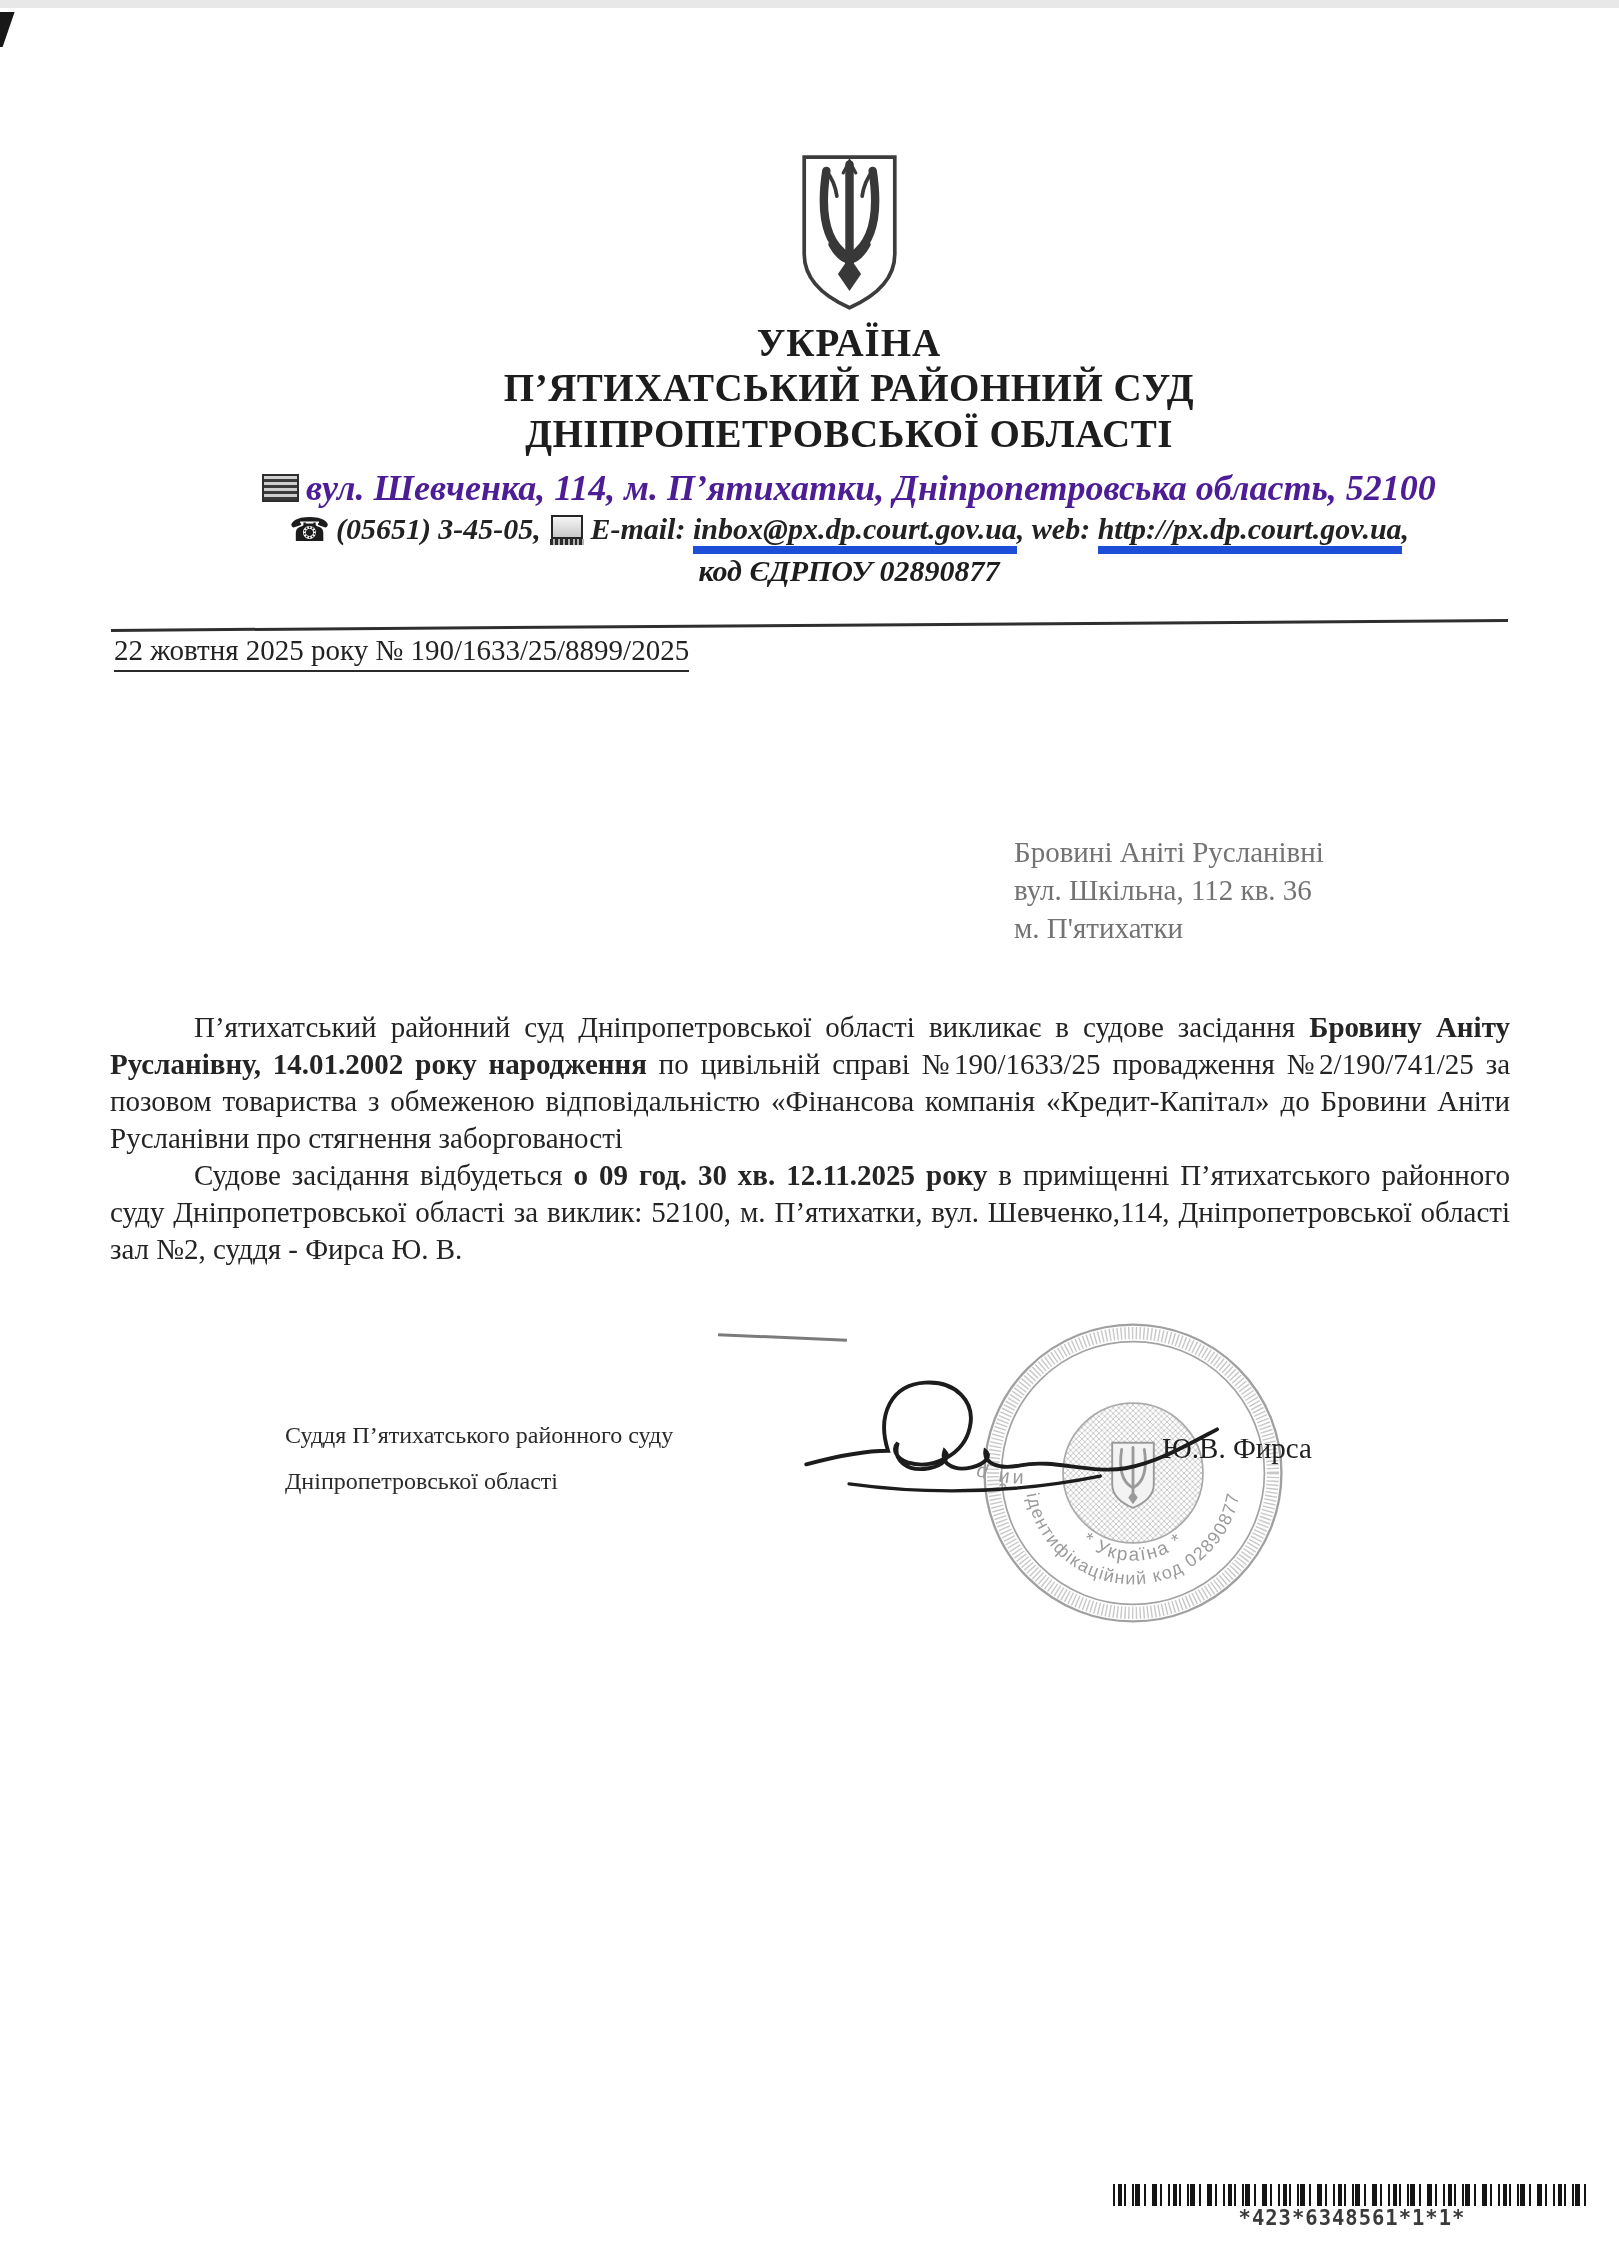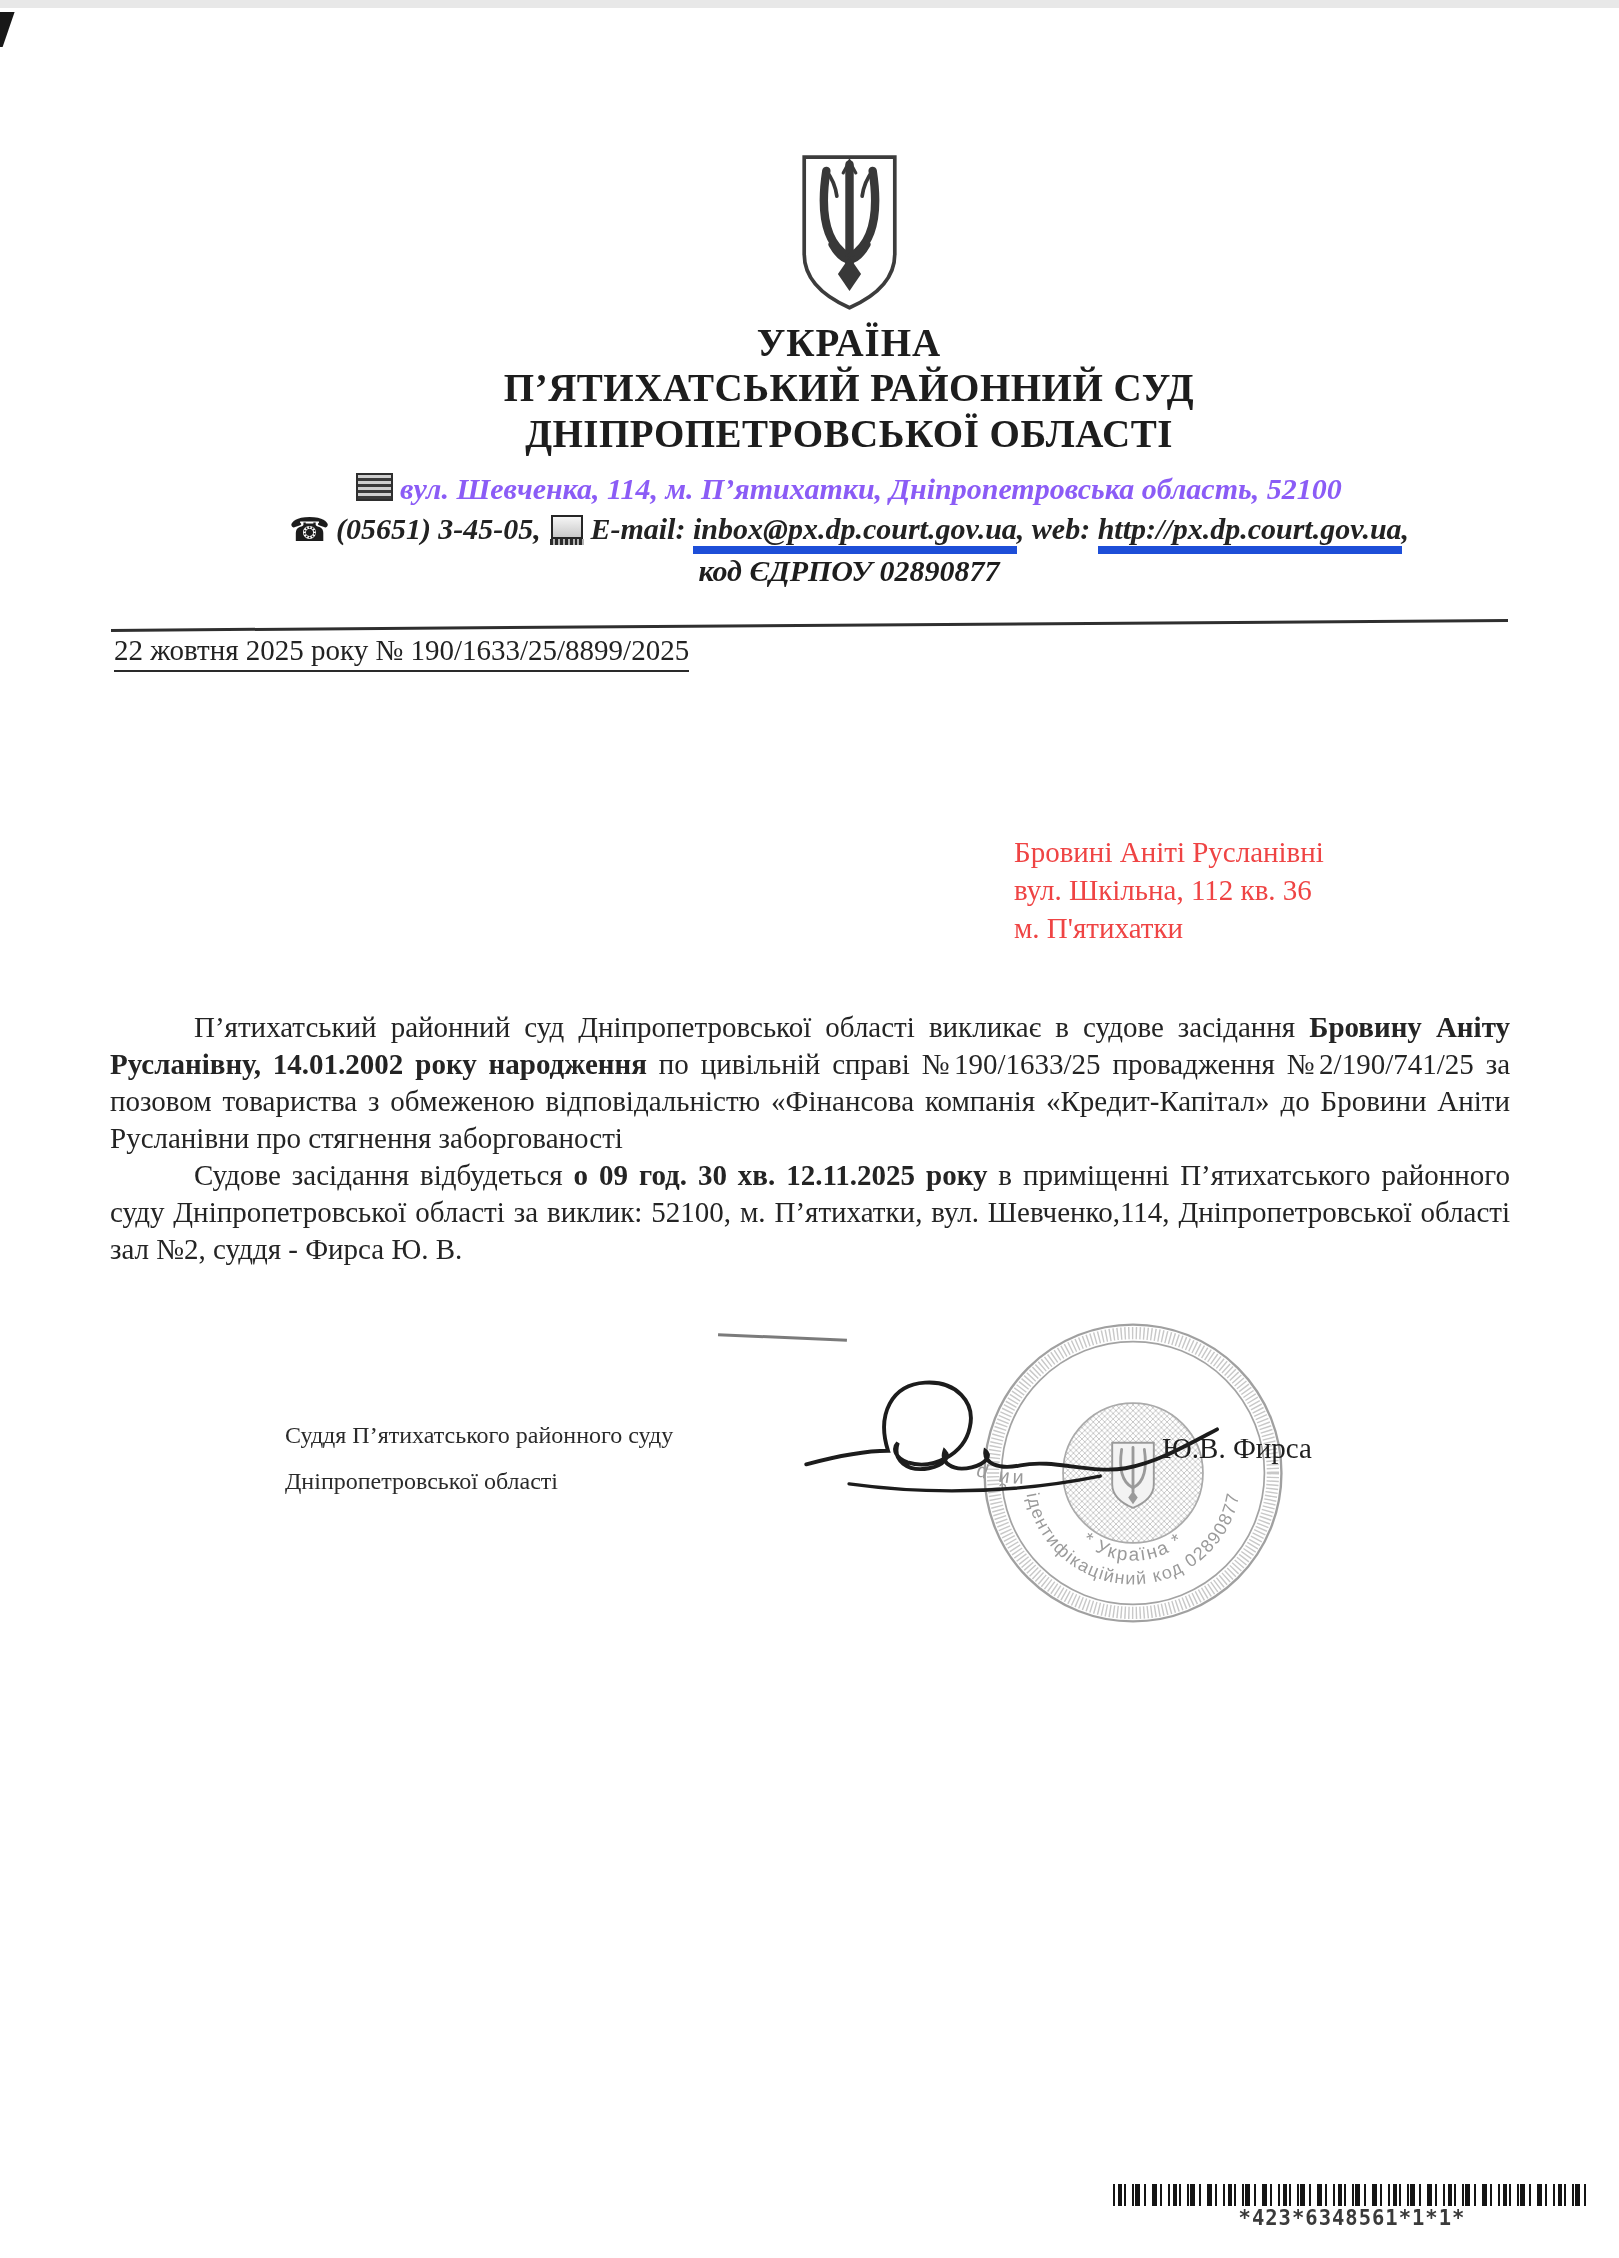--- a/index.html
+++ b/index.html
@@ -13,21 +13,21 @@
     color:#242424;
   }
   
   .header{
     position:absolute;left:117px;right:39px;top:146px;
     text-align:center;color:#1d1d1d;
   }
   .emblem{display:inline-block;}
   .country{font-size:39px;font-weight:bold;letter-spacing:1px;margin-top:3.9px;}
   .court-line{font-size:39px;font-weight:bold;letter-spacing:0.5px;line-height:46px;}
-  .addr-line{font-size:30px;font-weight:bold;font-style:italic;margin-top:11.7px;line-height:39px;color:#8b5cf6;}
+  .addr-line{font-size:36px;font-weight:bold;font-style:italic;margin-top:11.7px;line-height:39px;color:#4c1d95;}
   .contact-line{font-size:30px;font-weight:bold;font-style:italic;line-height:41px;color:#222;}
   .edrpou{font-size:30px;font-weight:bold;font-style:italic;line-height:39px;}
   .ul{border-bottom:8px solid #1d4ed8;padding-bottom:1px;}
   
   .env-icon{
     display:inline-block;width:33px;height:24.4px;vertical-align:-2.9px;margin-right:6.8px;
     border:2px solid #2e2e2e;
     background:repeating-linear-gradient(0deg,#3a3a3a 0 2.9px,#cfcfcf 2.9px 5.9px);
   }
   .phone-glyph{font-style:normal;font-weight:normal;font-size:33px;vertical-align:-2px;margin-right:5.9px;color:#1c1c1c;}
@@ -44,21 +44,21 @@
     position:absolute;left:111px;top:616px;width:1397px;height:2.9px;
     background:#2f2f2f;transform:rotate(-0.4deg);
   }
   .date-line{
     position:absolute;left:114px;top:626px;font-size:29px;color:#222;
   }
   .date-line span{border-bottom:2px solid #2a2a2a;padding-bottom:4px;}
   
   .recipient{
     position:absolute;left:1014px;top:825px;
-    font-size:29px;line-height:38px;color:#ef4444;
+    font-size:29px;line-height:38px;color:#737373;
   }
   
   .body-text{
     position:absolute;left:110px;right:110px;top:1001px;z-index:2;
     font-size:29px;line-height:37px;text-align:justify;color:#242424;
   }
   .body-text p{margin:0;text-indent:84px;}
   .b{font-weight:bold;}
   .strike-artifact{
     position:absolute;left:718px;top:1328px;width:129px;height:2.9px;

